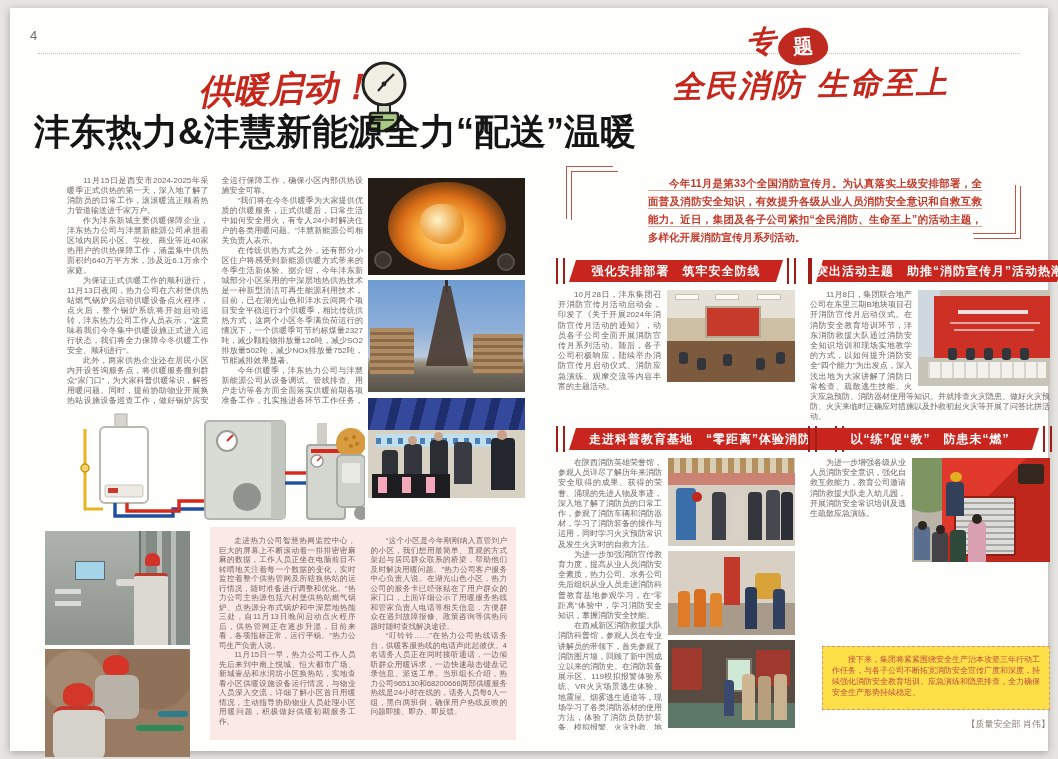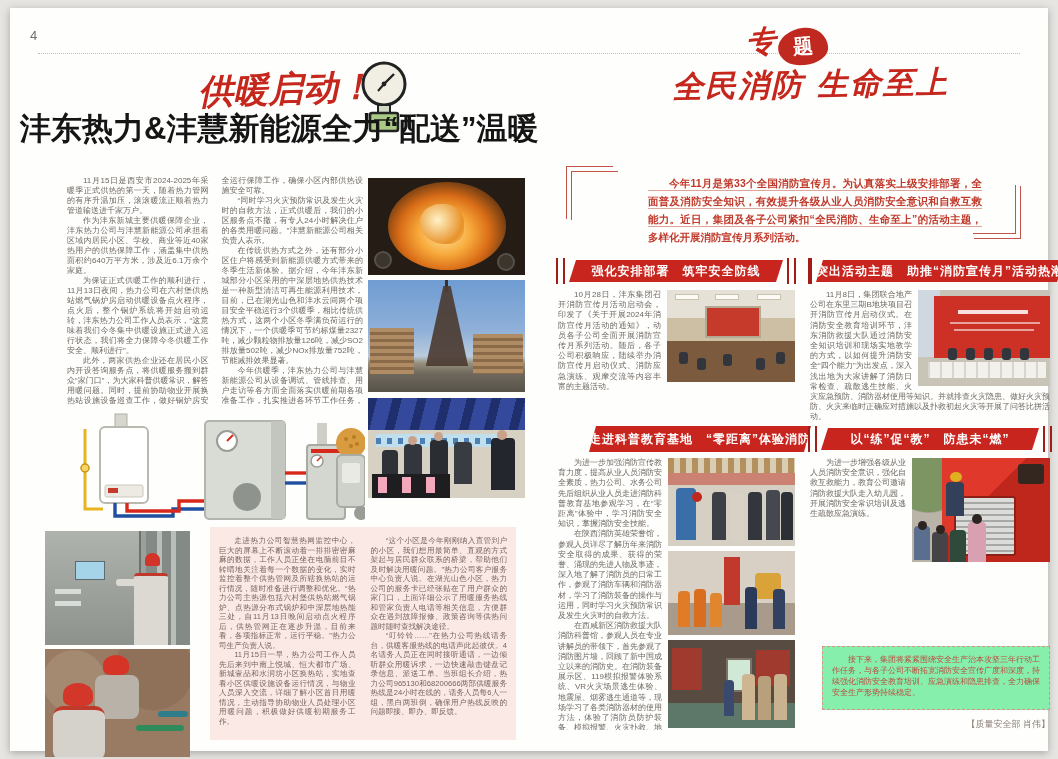--- a/index.html
+++ b/index.html
@@ -30,21 +30,21 @@
   .kicker{
     color:#c5271d;font-family:"DejaVu Serif",serif;font-style:italic;font-weight:bold;
     white-space:nowrap;
   }
   .kicker-left{left:188px;top:58px;font-size:35px;transform:rotate(-2deg);}
   .kicker-right{left:662px;top:56px;font-size:31px;transform:rotate(-1deg);letter-spacing:2px;}
   .headline{
     color:#151515;font-weight:900;text-align:center;white-space:nowrap;
     font-family:"Liberation Sans",sans-serif;
   }
-  .headline-left{left:10px;top:100px;width:492px;font-size:31px;}
+  .headline-left{left:24px;top:100px;width:492px;font-size:36px;}
   .headline-right{left:543px;top:101px;width:500px;font-size:27px;}
   
   .gauge{left:350px;top:52px;width:48px;height:84px;}
   
   .bodytext{font-size:8px;line-height:10px;text-align:justify;color:#6e6861;}
   .bodytext p{margin:0;text-indent:2em;}
   .cols2{column-count:2;column-gap:13px;}
   .main-left-body{left:57px;top:168px;width:296px;height:238px;overflow:hidden;}
   
   .pinkbox{
@@ -151,21 +151,21 @@
     font-size:10.5px;line-height:18px;text-align:justify;text-indent:2em;
     background:repeating-linear-gradient(to bottom,transparent 0 16px,#dfa49b 16px 17px,transparent 17px 18px);
   }
   .corner{position:absolute;}
   .c-tl{left:556px;top:158px;width:46px;height:52px;border-left:1px solid #c0544a;border-top:1px solid #c0544a;}
   .c-tl:after{content:"";position:absolute;left:4px;top:4px;width:46px;height:48px;border-left:1px solid #c0544a;border-top:1px solid #c0544a;}
   .c-br{left:964px;top:178px;width:46px;height:52px;border-right:1px solid #c0544a;border-bottom:1px solid #c0544a;}
   .c-br:after{content:"";position:absolute;right:4px;bottom:4px;width:42px;height:48px;border-right:1px solid #c0544a;border-bottom:1px solid #c0544a;}
   
   .dashedbox{
-    left:812px;top:638px;width:228px;height:64px;background:#86efac;border:1px dashed #d59287;
+    left:812px;top:638px;width:228px;height:64px;background:#fde047;border:1px dashed #d59287;
     box-sizing:border-box;padding:7px 9px;font-size:8px;line-height:11px;color:#bf4a41;
     text-align:justify;
   }
   .dashedbox p{margin:0;text-indent:2em;}
   .sig-right{left:800px;top:710px;width:240px;text-align:right;font-size:9px;color:#8b7f78;}
 </style>
 </head>
 <body>
 
 <div class="page">
@@ -185,25 +185,25 @@
     <line x1="24" y1="24" x2="34" y2="14" stroke="#222" stroke-width="2.4"></line>
     <line x1="24" y1="24" x2="18" y2="31" stroke="#222" stroke-width="2"></line>
     <rect x="18" y="45" width="12" height="8" fill="#cfd8c2" stroke="#222" stroke-width="2"></rect>
     <rect x="10" y="53" width="28" height="18" rx="2" fill="#a9c984" stroke="#222" stroke-width="2.6"></rect>
     <line x1="14" y1="60" x2="34" y2="60" stroke="#222" stroke-width="1.6"></line>
   </svg>
 
   <div class="abs headline headline-left">沣东热力&amp;沣慧新能源全力“配送”温暖</div>
 
   <div class="abs bodytext cols2 main-left-body">
-    <p>11月15日是西安市2024-2025年采暖季正式供热的第一天，随着热力管网的有序升温加压，滚滚暖流正顺着热力管道输送进千家万户。</p>
+    <p>11月15日是西安市2024-2025年采暖季正式供热的第一天，深入地了解了消防员的日常工作，滚滚暖流正顺着热力管道输送进千家万户。</p>
     <p>作为沣东新城主要供暖保障企业，沣东热力公司与沣慧新能源公司承担着区域内居民小区、学校、商业等近40家热用户的供热保障工作，涵盖集中供热面积约640万平方米，涉及近6.1万余个家庭。</p>
     <p>为保证正式供暖工作的顺利进行，11月13日夜间，热力公司在六村堡供热站燃气锅炉房启动供暖设备点火程序，点火后，整个锅炉系统将开始启动运转，沣东热力公司工作人员表示，“这意味着我们今冬集中供暖设施正式进入运行状态，我们将全力保障今冬供暖工作安全、顺利进行”。</p>
     <p>此外，两家供热企业还在居民小区内开设答询服务点，将供暖服务搬到群众“家门口”，为大家科普供暖常识，解答用暖问题。同时，提前协助物业开展换热站设施设备巡查工作，做好锅炉房安全运行保障工作，确保小区内部供热设施安全可靠。</p>
-    <p>“同时学习火灾预防常识及发生火灾时的自救方法，正式供暖后，我们的小区服务点不撤，有专人24小时解决住户的各类用暖问题。”沣慧新能源公司相关负责人表示。</p>
+    <p>“我们将在今冬供暖季为大家提供优质的供暖服务，正式供暖后，日常生活中如何安全用火，有专人24小时解决住户的各类用暖问题。”沣慧新能源公司相关负责人表示。</p>
     <p>在传统供热方式之外，还有部分小区住户将感受到新能源供暖方式带来的冬季生活新体验。据介绍，今年沣东新城部分小区采用的中深层地热供热技术是一种新型清洁可再生能源利用技术，目前，已在湖光山色和沣水云间两个项目安全平稳运行3个供暖季，相比传统供热方式，这两个小区冬季满负荷运行的情况下，一个供暖季可节约标煤量2327吨，减少颗粒物排放量126吨，减少SO2排放量502吨，减少NOx排放量752吨，节能减排效果显著。</p>
     <p>今年供暖季，沣东热力公司与沣慧新能源公司从设备调试、管线排查、用户走访等各方面全面落实供暖前期各项准备工作，扎实推进各环节工作任务，全力为辖区居民提供优质、高效的供暖服务，确保群众安全、温暖、舒适过冬。</p>
 
   </div>
 
   <div class="photo ph-flame" style="left:358px;top:170px;width:157px;height:97px;">
     <div class="ph-inner flame-glow"></div>
     <div class="ph-inner flame-core"></div>
     <div class="ph-inner bolt" style="left:6px;bottom:6px;"></div>
     <div class="ph-inner bolt" style="right:10px;bottom:4px;"></div>
@@ -334,29 +334,29 @@
       <div class="dot-person" style="left:30px;bottom:26px;"></div>
       <div class="dot-person" style="left:48px;bottom:26px;"></div>
       <div class="dot-person" style="left:66px;bottom:26px;"></div>
       <div class="dot-person" style="left:84px;bottom:26px;"></div>
       <div class="dot-person" style="left:102px;bottom:26px;"></div>
       <div class="ph-inner cer-table"></div>
     </div>
     <p>11月8日，集团联合地产公司在东里三期B地块项目召开消防宣传月启动仪式。在消防安全教育培训环节，沣东消防救援大队通过消防安全知识培训和现场实地教学的方式，以如何提升消防安全“四个能力”为出发点，深入浅出地为大家讲解了消防日常检查、疏散逃生技能、火灾应急预防、消防器材使用等知识。并就排查火灾隐患、做好火灾预防、火灾来临时正确应对措施以及扑救初起火灾等开展了问答比拼活动。</p>
   </div>
 
-  <div class="sec-head" style="left:546px;top:418px;width:288px;flex-direction:column;">
+  <div class="sec-head" style="left:546px;top:418px;width:288px;">
     <span class="hbars"></span>
     <div class="hbanner">走进科普教育基地　“零距离”体验消防</div>
     <span class="hbars"></span>
   </div>
   <div class="sec-body sec3-flex" style="left:548px;top:450px;width:237px;height:272px;">
     <div class="sec3-text">
+      <p>在陕西消防英雄荣誉馆，参观人员详尽了解历年来消防安全取得的成果、获得的荣誉、涌现的先进人物及事迹，深入地了解了消防员的日常工作，参观了消防车辆和消防器材，学习了消防装备的操作与运用，同时学习火灾预防常识及发生火灾时的自救方法。</p>
       <p>为进一步加强消防宣传教育力度，提高从业人员消防安全素质，热力公司、水务公司先后组织从业人员走进消防科普教育基地参观学习，在“零距离”体验中，学习消防安全知识，掌握消防安全技能。</p>
-      <p>在陕西消防英雄荣誉馆，参观人员详尽了解历年来消防安全取得的成果、获得的荣誉、涌现的先进人物及事迹，深入地了解了消防员的日常工作，参观了消防车辆和消防器材，学习了消防装备的操作与运用，同时学习火灾预防常识及发生火灾时的自救方法。</p>
       <p>在西咸新区消防救援大队消防科普馆，参观人员在专业讲解员的带领下，首先参观了消防图片墙，回顾了新中国成立以来的消防史。在消防装备展示区、119模拟报警体验系统、VR火灾场景逃生体验、地震屋、烟雾逃生通道等，现场学习了各类消防器材的使用方法，体验了消防员防护装备、模拟报警、火灾扑救、地震、火灾逃生等一系列设施。</p>
     </div>
     <div class="sec3-photos">
       <div class="photo ph-visit" style="height:88px;">
         <div class="ph-inner visit-ceil"></div>
         <div class="visit-shelf"></div>
         <div class="fig" style="left:8px;top:30px;width:20px;height:52px;background:#3a6ea8;"></div>
         <div class="head" style="left:24px;top:34px;width:10px;height:10px;background:#c0281e;"></div>
         <div class="fig" style="left:44px;top:34px;width:14px;height:48px;background:#3c4046;"></div>
         <div class="fig" style="left:62px;top:36px;width:14px;height:46px;background:#d8d2c6;"></div>

